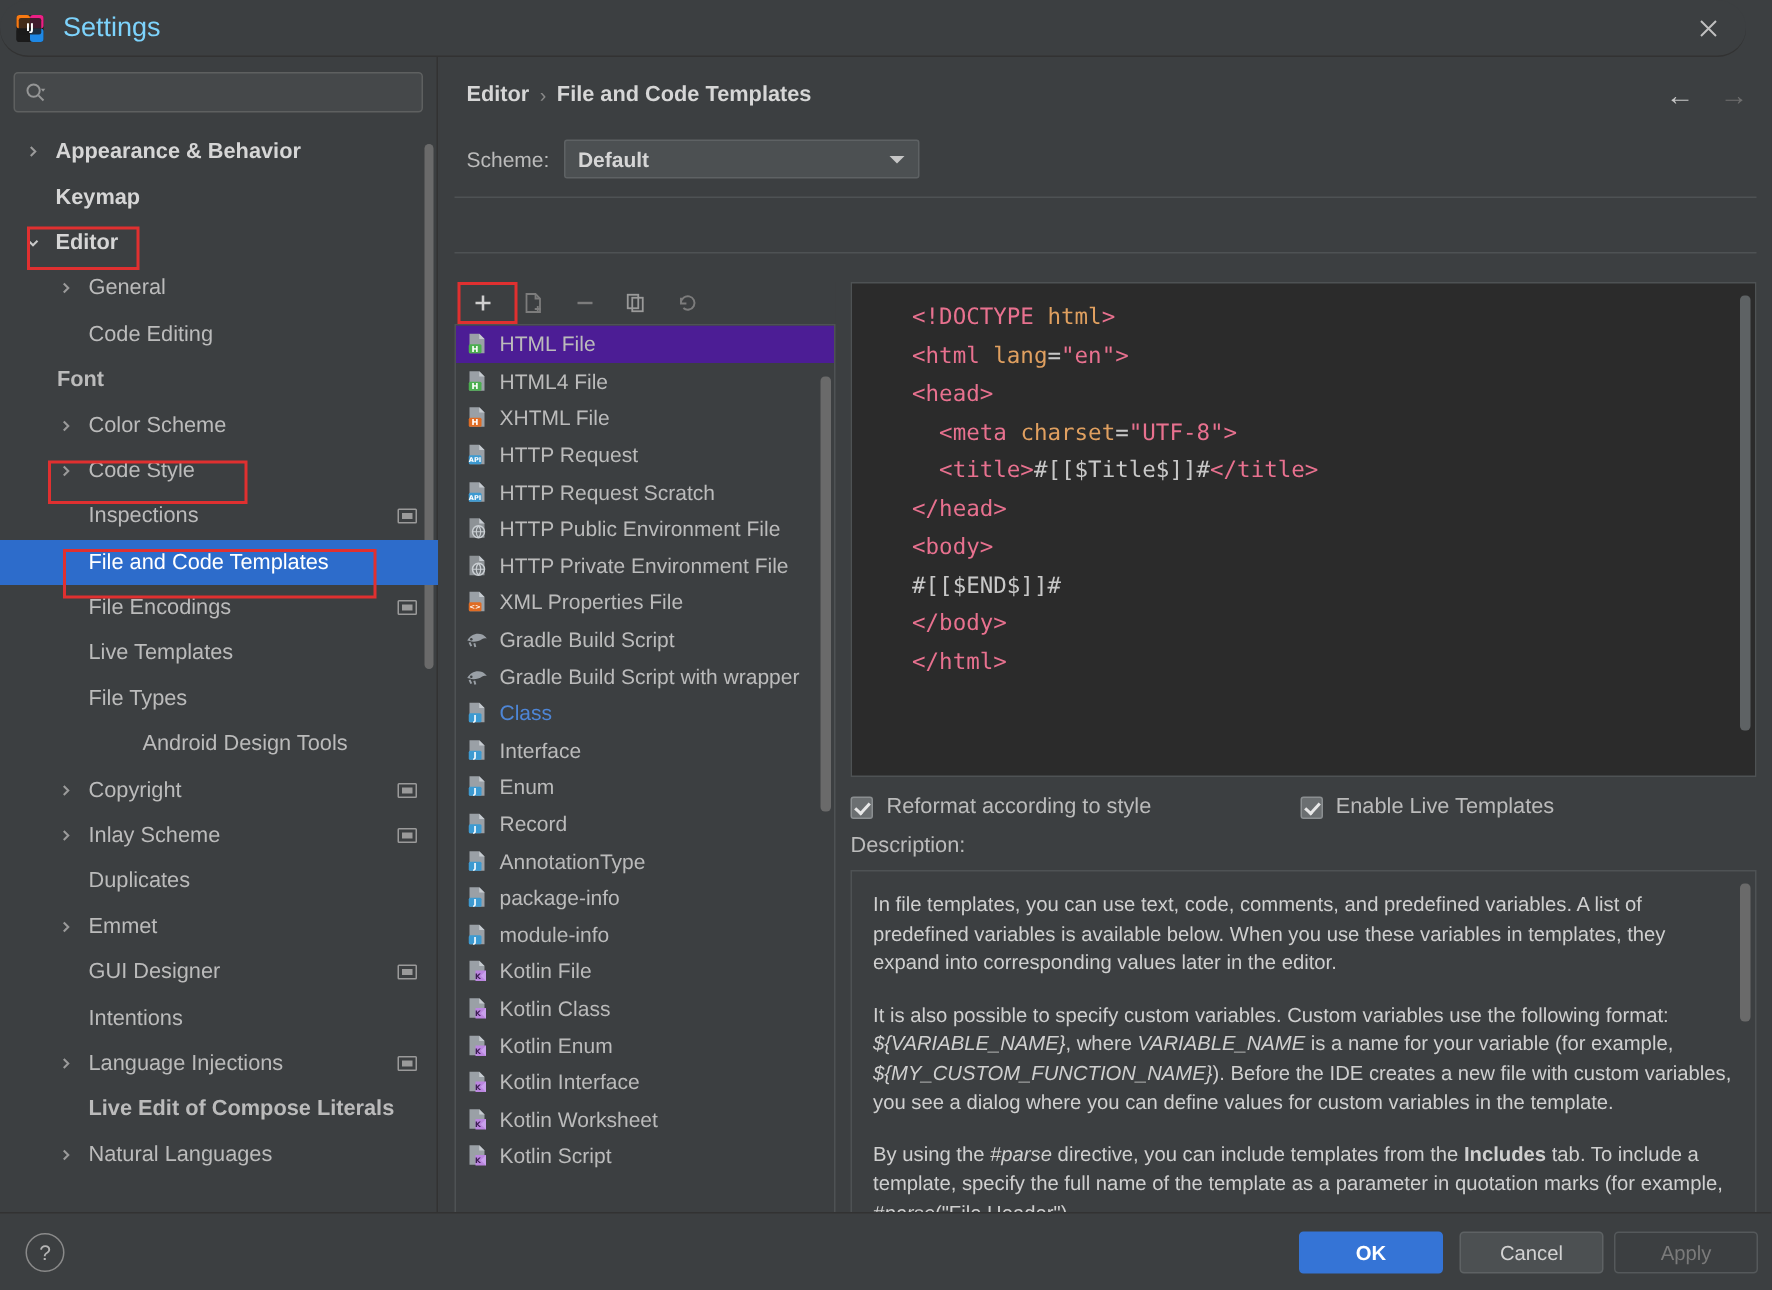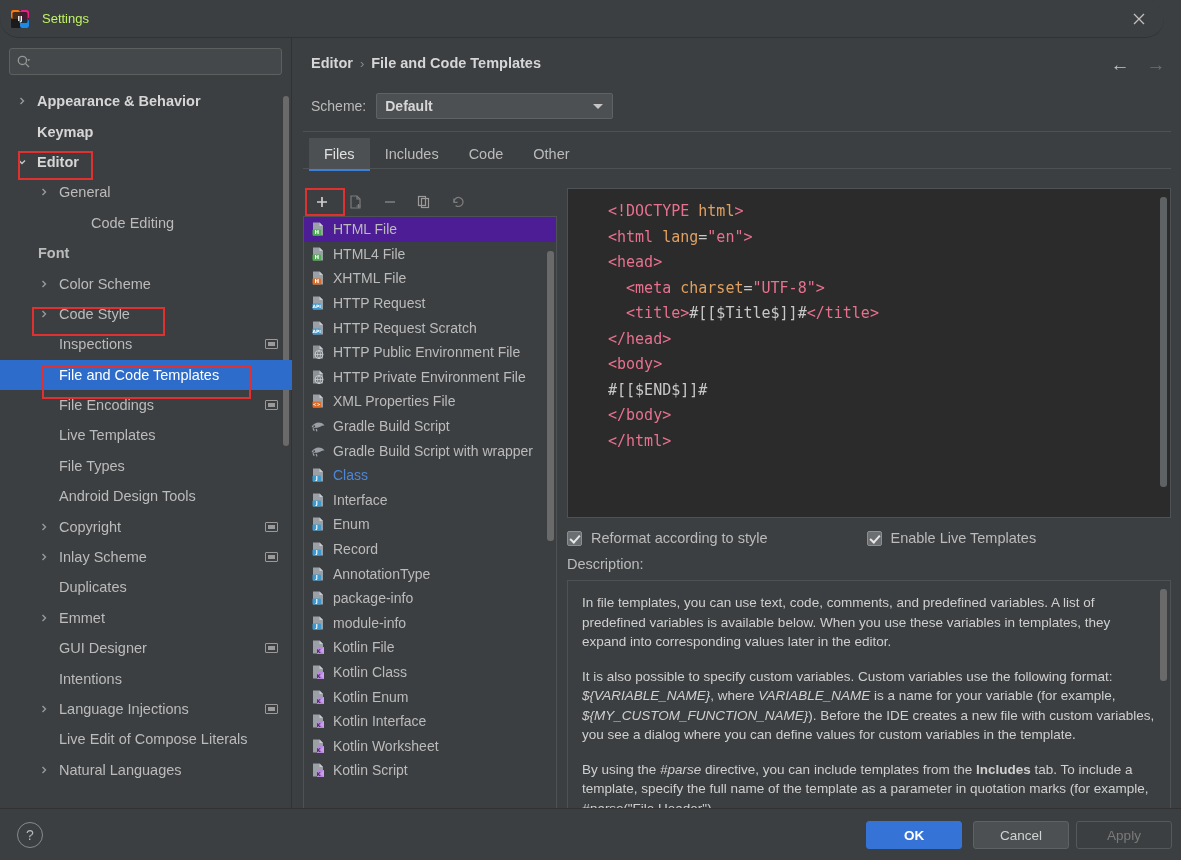--- a/index.html
+++ b/index.html
@@ -13,21 +13,21 @@
   #app { position: relative; width: 1181px; height: 860px; background: #3c3f41; }
 
   
   .titlebar {
     position: absolute; left:0; top:0; width:1164px; height:38px;
     background:#3c3f41; border-bottom:1px solid #323232;
     display:flex; align-items:center;border-radius:19px;
   }
   .tb-logo { width:20px; height:20px; margin-left:10px; position:relative; flex:none; }
   .tb-logo svg { display:block; }
-  .tb-title { margin-left:12px; font-size:13px; color:#bef264; }
+  .tb-title { margin-left:12px; font-size:18px; color:#7dd3fc; }
   .tb-close {
     position:absolute; right:12px; top:6px; width:26px; height:26px;
     display:flex; align-items:center; justify-content:center;
     color:#c0c0c0; font-size:18px; line-height:1; cursor:pointer;
   }
 
   
   .sidebar {
     position:absolute; left:0; top:38px; width:292px; height:770px;
     background:#3c3f41; border-right:1px solid #323232;
@@ -233,21 +233,21 @@
           <span class="lbl" style="margin-left: 7px;">Editor</span>
         </div>
         <div class="tree-row" style="padding-left: 36px;">
           <span class="arrow">
             <svg width="10" height="10" viewBox="0 0 10 10">
               <path d="M3.5 2 L6.5 5 L3.5 8" stroke="#9a9a9a" stroke-width="1.4" fill="none"></path>
             </svg>
           </span>
           <span class="lbl" style="margin-left: 7px;">General</span>
         </div>
-        <div class="tree-row" style="padding-left: 36px; gap: 32px;">
+        <div class="tree-row" style="padding-left: 36px;">
           <span class="arrow"></span>
           <span class="lbl" style="margin-left: 7px;">Code Editing</span>
         </div>
         <div class="tree-row" style="padding-left: 15px; font-weight: bold;">
           <span class="arrow"></span>
           <span class="lbl" style="margin-left: 7px;">Font</span>
         </div>
         <div class="tree-row" style="padding-left: 36px;">
           <span class="arrow">
             <svg width="10" height="10" viewBox="0 0 10 10">
@@ -279,21 +279,21 @@
           <span class="proj-badge"></span>
         </div>
         <div class="tree-row" style="padding-left: 36px;">
           <span class="arrow"></span>
           <span class="lbl" style="margin-left: 7px;">Live Templates</span>
         </div>
         <div class="tree-row" style="padding-left: 36px;">
           <span class="arrow"></span>
           <span class="lbl" style="margin-left: 7px;">File Types</span>
         </div>
-        <div class="tree-row" style="padding-left: 36px;">
+        <div class="tree-row" style="padding-left: 36px; gap: 36px;">
           <span class="arrow"></span>
           <span class="lbl" style="margin-left: 7px;">Android Design Tools</span>
         </div>
         <div class="tree-row" style="padding-left: 36px;">
           <span class="arrow">
             <svg width="10" height="10" viewBox="0 0 10 10">
               <path d="M3.5 2 L6.5 5 L3.5 8" stroke="#9a9a9a" stroke-width="1.4" fill="none"></path>
             </svg>
           </span>
           <span class="lbl" style="margin-left: 7px;">Copyright</span>
@@ -331,21 +331,21 @@
         </div>
         <div class="tree-row" style="padding-left: 36px;">
           <span class="arrow">
             <svg width="10" height="10" viewBox="0 0 10 10">
               <path d="M3.5 2 L6.5 5 L3.5 8" stroke="#9a9a9a" stroke-width="1.4" fill="none"></path>
             </svg>
           </span>
           <span class="lbl" style="margin-left: 7px;">Language Injections</span>
           <span class="proj-badge"></span>
         </div>
-        <div class="tree-row" style="padding-left: 36px;">
+        <div class="tree-row" style="padding-left: 36px; font-weight: bold;">
           <span class="arrow"></span>
           <span class="lbl" style="margin-left: 7px;">Live Edit of Compose Literals</span>
         </div>
         <div class="tree-row" style="padding-left: 36px;">
           <span class="arrow">
             <svg width="10" height="10" viewBox="0 0 10 10">
               <path d="M3.5 2 L6.5 5 L3.5 8" stroke="#9a9a9a" stroke-width="1.4" fill="none"></path>
             </svg>
           </span>
           <span class="lbl" style="margin-left: 7px;">Natural Languages</span>
@@ -374,26 +374,20 @@
     <div class="scheme-row">
       <span class="scheme-label">Scheme:</span>
       <div class="scheme-select">
         <span class="val">Default</span>
         <span class="caret"></span>
       </div>
     </div>
 
     <div class="hr"></div>
 
-    <div class="tabs" id="tabs">
-        <div class="tab active">Files</div>
-        <div class="tab">Includes</div>
-        <div class="tab">Code</div>
-        <div class="tab">Other</div>
-      </div>
     <div class="tabs-underline"></div>
 
     <div class="listcol">
       <div class="list-toolbar">
         <div class="tbtn">
           <svg width="16" height="16" viewBox="0 0 16 16">
               <path d="M8 3 L8 13 M3 8 L13 8" stroke="#cfcfcf" stroke-width="1.7"></path>
             </svg>
         </div>
         <div class="tbtn">

